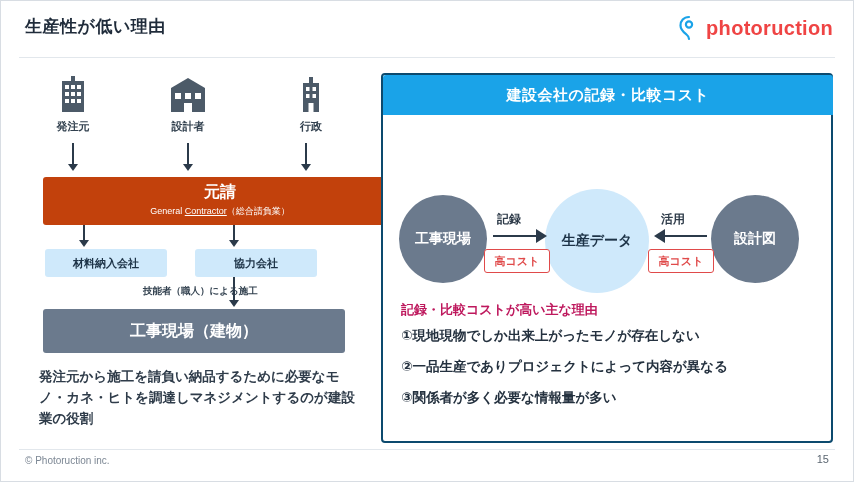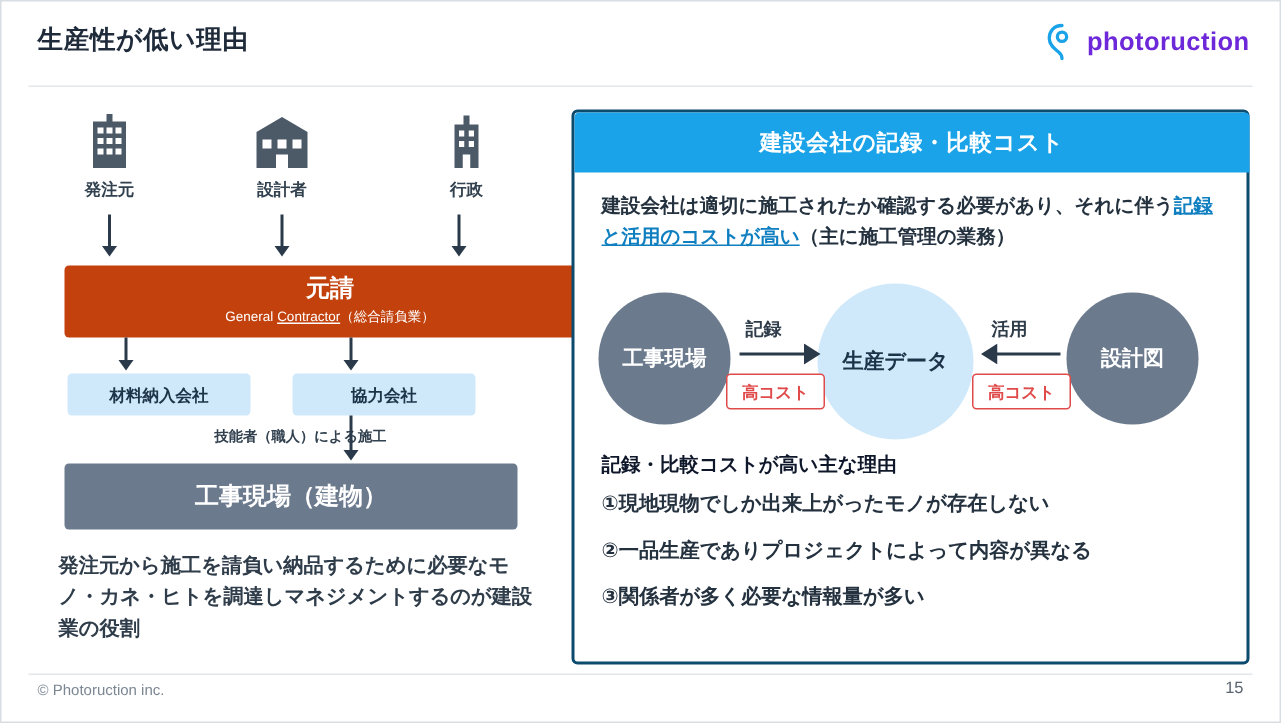--- a/index.html
+++ b/index.html
@@ -32,21 +32,21 @@
     background:#e2e7ec;
   }
   .logo{
     position:absolute;right:20px;top:14px;
     display:flex;align-items:center;gap:6px;
   }
   .logo-mark{
     width:22px;height:26px;position:relative;
   }
   .logo-text{
-    font-size:17px;font-weight:bold;color:#6d28d9;letter-spacing:.3px;
+    font-size:20px;font-weight:bold;color:#ef4444;letter-spacing:.3px;
   }
   
   .left{
     position:absolute;left:24px;top:72px;width:340px;height:370px;
   }
   .actor-row{
     position:absolute;left:8px;top:0;width:326px;height:70px;
   }
   .actor{
     position:absolute;width:80px;text-align:center;
@@ -134,21 +134,21 @@
   }
   .cost-tag{
     position:absolute;width:64px;height:22px;
     border:1px solid #e04a4a;border-radius:3px;background:#fff;
     color:#e04a4a;font-size:11px;font-weight:bold;
     display:flex;align-items:center;justify-content:center;
   }
   .flow-line{position:absolute;height:2px;background:#2b3a4a;}
   .reason-head{
     position:absolute;left:18px;top:226px;
-    font-size:13px;color:#0f172a;font-weight:bold;
+    font-size:13px;color:#be185d;font-weight:bold;
   }
   .reason{
     position:absolute;left:18px;width:420px;
     font-size:13.5px;font-weight:bold;color:#24313f;
   }
   .r1{top:252px;}
   .r2{top:283px;}
   .r3{top:314px;}
   
   .footer-rule{
@@ -268,23 +268,20 @@
     <div class="arrow-down" style="left:204px;top:227px;"></div>
 
     <div class="box-site">工事現場（建物）</div>
 
     <div class="left-note">発注元から施工を請負い納品するために必要なモノ・カネ・ヒトを調達しマネジメントするのが建設業の役割</div>
   </div>
 
   <div class="right">
     <div class="right-head">建設会社の記録・比較コスト</div>
 
-    <div class="right-lead">
-      <span>建設会社は適切に施工されたか確認する必要があり、それに伴う</span><span class="hl">記録と活用のコストが高い</span><span>（主に施工管理の業務）</span>
-    </div>
 
     <div class="flow">
       <div class="node-circle n-site">工事現場</div>
       <div class="node-circle n-data">生産データ</div>
       <div class="node-circle n-plan">設計図</div>
 
       <div class="flow-lbl" style="left:104px;top:22px;">記録</div>
       <div class="flow-lbl" style="left:268px;top:22px;">活用</div>
 
       <div class="flow-line" style="left:100px;top:46px;width:46px;"></div>

